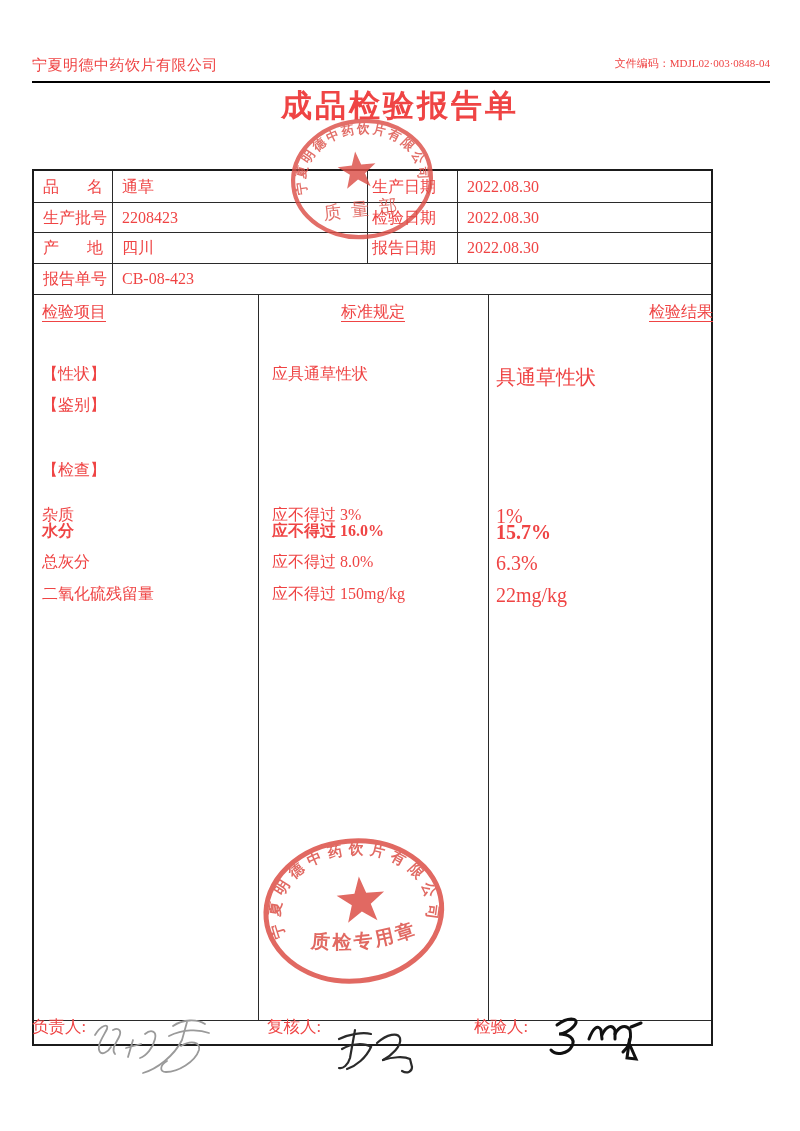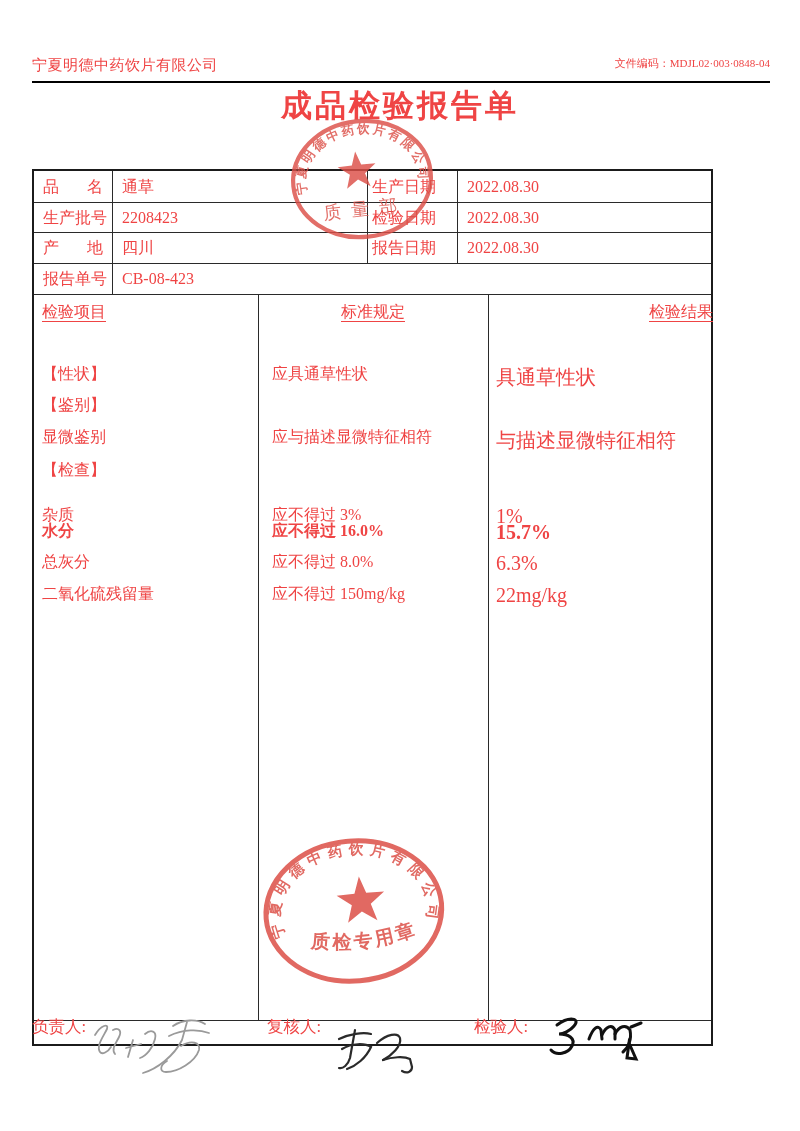--- a/index.html
+++ b/index.html
@@ -79,25 +79,20 @@
 
     <div class="itemrow" style="top:193px;text-align:center;">
       <span class="c1">【性状】</span>
       <span class="c2">应具通草性状</span>
       <span class="c3">具通草性状</span>
     </div>
     <div class="itemrow" style="top:224px;">
       <span class="c1">【鉴别】</span>
       <span class="c2"></span>
       <span class="c3"></span>
-    </div>
-    <div class="itemrow" style="top:256px;">
-      <span class="c1">显微鉴别</span>
-      <span class="c2">应与描述显微特征相符</span>
-      <span class="c3">与描述显微特征相符</span>
     </div>
     <div class="itemrow" style="top:289px;">
       <span class="c1">【检查】</span>
       <span class="c2"></span>
       <span class="c3"></span>
     </div>
     <div class="itemrow" style="top:334px;">
       <span class="c1">杂质</span>
       <span class="c2">应不得过 3%</span>
       <span class="c3">1%</span>

